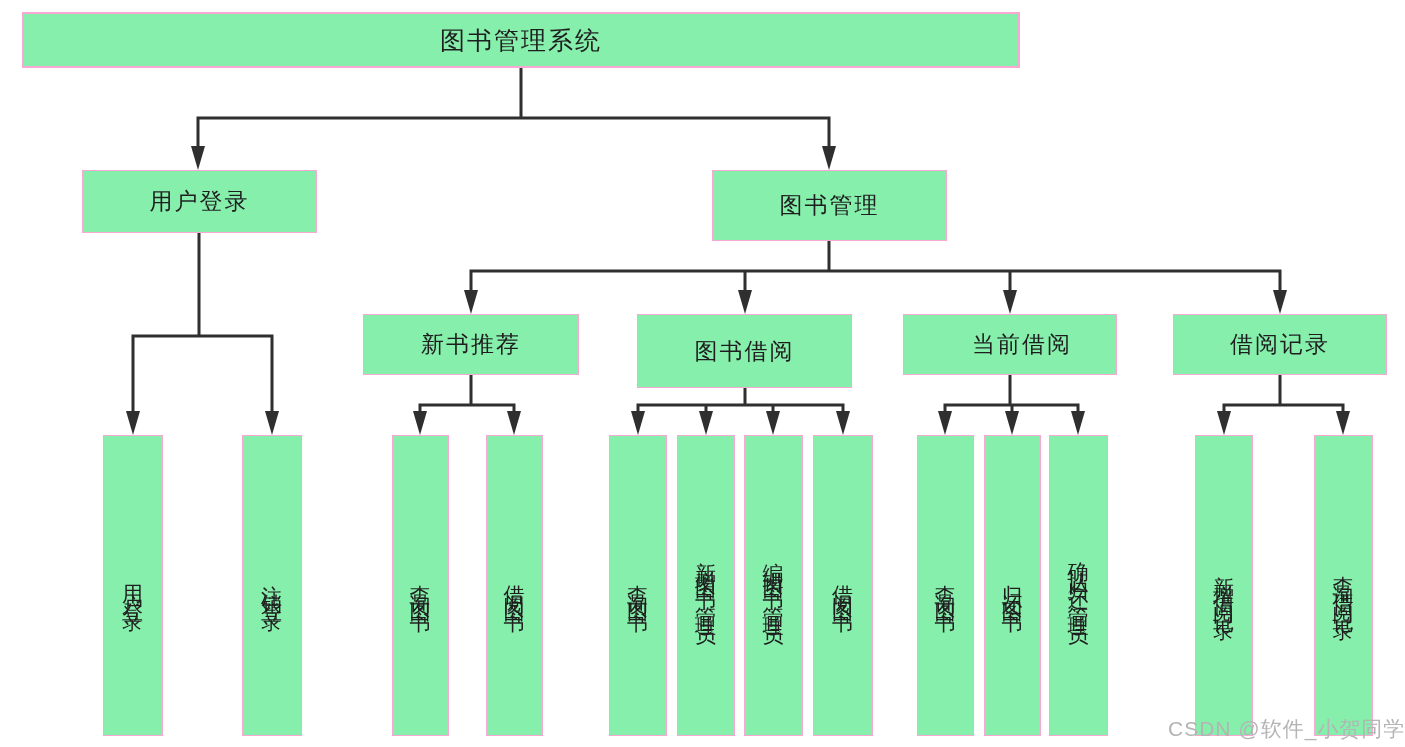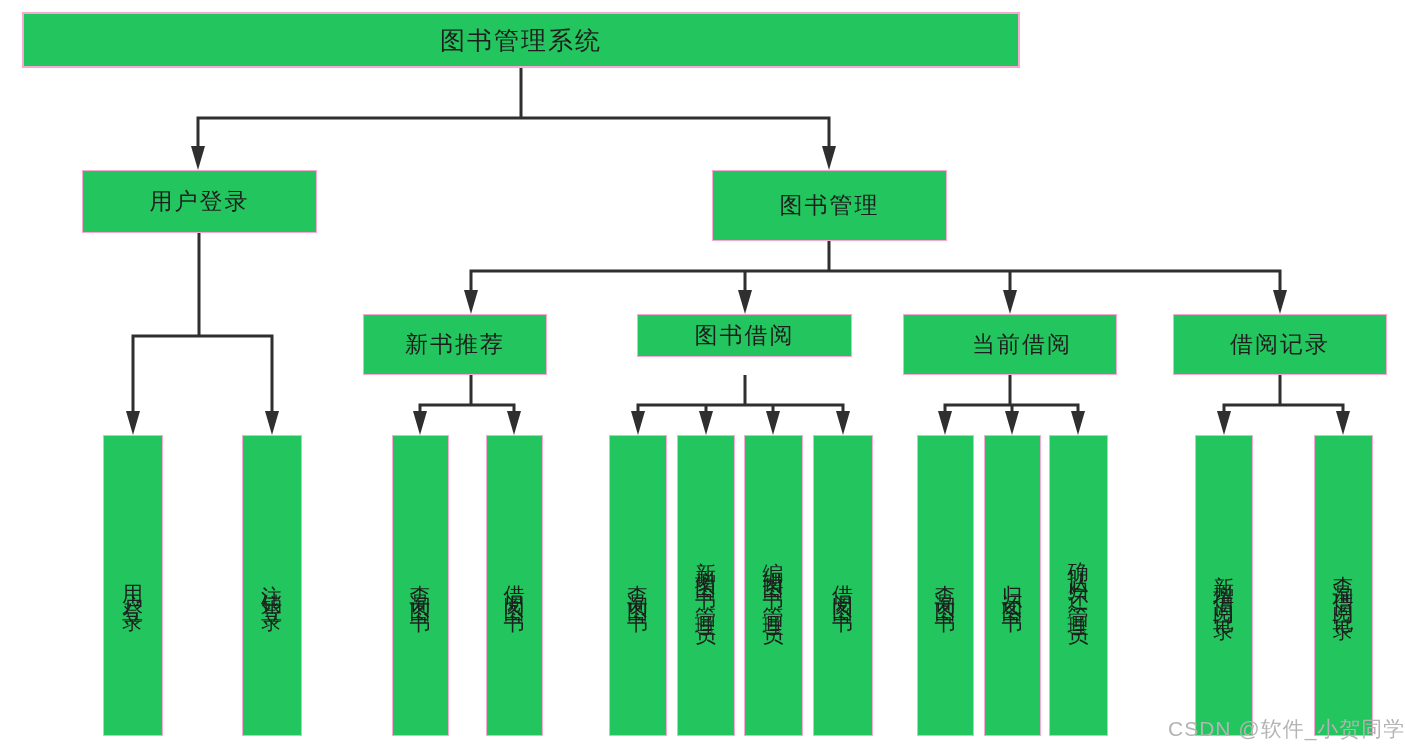--- a/index.html
+++ b/index.html
@@ -2,21 +2,21 @@
 <html><head>
 <meta charset="utf-8">
 <style>
   html,body { margin:0; padding:0; background:#f4f4f4; }
   #stage {
     position:relative; width:1405px; height:747px; background:#ffffff;
     font-family:"Liberation Sans","DejaVu Sans",sans-serif; overflow:hidden;
   }
   #connector-layer { position:absolute; left:0; top:0; width:1405px; height:747px; }
   .box {
-    position:absolute; box-sizing:border-box; background:#22c55e;
+    position:absolute; box-sizing:border-box; background:#86efac;
     border:1px solid #f9a8d4; display:flex; align-items:center; justify-content:center;
     color:#1e1e1e;
   }
   .box.root { border-width:2px; }
   .h-label { font-size:23px; letter-spacing:2px; white-space:nowrap; }
   .root .h-label { font-size:25px; }
   .v-label {
     writing-mode:vertical-rl; text-orientation:mixed;
     font-size:21px; letter-spacing:9px; line-height:1; white-space:nowrap;
   }
@@ -70,24 +70,24 @@
     <span class="h-label">图书管理系统</span>
   </div>
 
   <div class="box" style="left:82px; top:170px; width:235px; height:63px;">
     <span class="h-label">用户登录</span>
   </div>
   <div class="box" style="left:712px; top:170px; width:235px; height:71px;">
     <span class="h-label">图书管理</span>
   </div>
 
-  <div class="box" style="left:363px; top:314px; width:184px; height:61px;">
+  <div class="box" style="left:363px; top:314px; width:216px; height:61px;">
     <span class="h-label">新书推荐</span>
   </div>
-  <div class="box" style="left:637px; top:314px; width:215px; height:43px;">
+  <div class="box" style="left:637px; top:314px; width:215px; height:74px;">
     <span class="h-label">图书借阅</span>
   </div>
   <div class="box" style="left:903px; top:314px; width:214px; height:61px;padding-left:24px;">
     <span class="h-label">当前借阅</span>
   </div>
   <div class="box" style="left:1173px; top:314px; width:214px; height:61px;">
     <span class="h-label">借阅记录</span>
   </div>
 
   <div class="box" style="left:103px; top:435px; width:60px; height:301px;">

